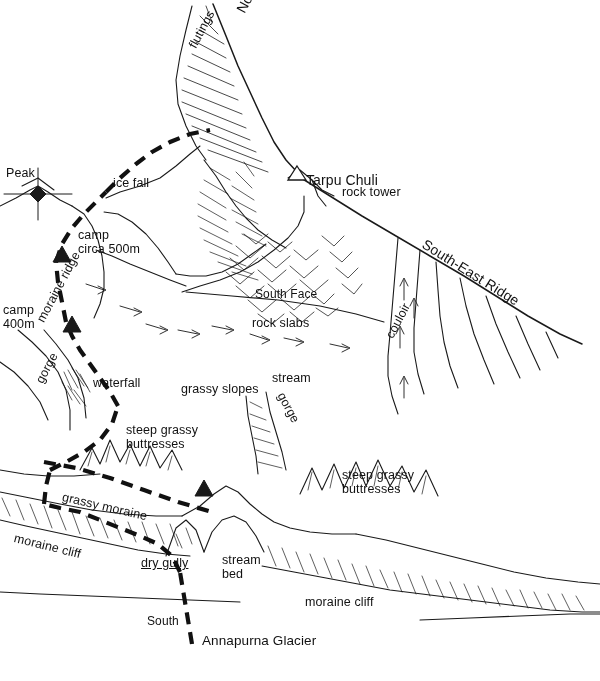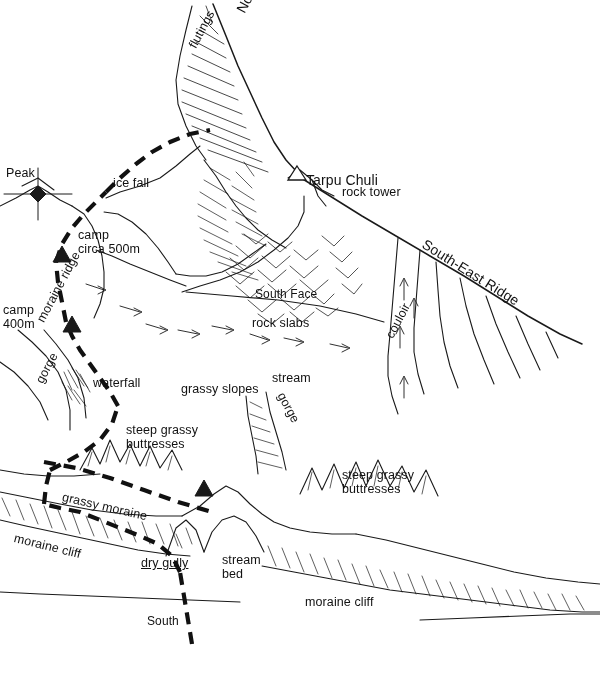--- a/index.html
+++ b/index.html
@@ -314,14 +314,15 @@
 buttresses</div>
   <div class="lbl" style="left:342px; top:468px;">steep grassy
 buttresses</div>
   <div class="lbl rot" style="left:64px; top:490px; transform:rotate(13deg);">grassy moraine</div>
   <div class="lbl rot" style="left:16px; top:531px; transform:rotate(14deg);">moraine cliff</div>
   <div class="lbl" style="left:141px; top:556px;text-decoration:underline;">dry gully</div>
   <div class="lbl" style="left:222px; top:553px;">stream
 bed</div>
   <div class="lbl" style="left:305px; top:595px;">moraine cliff</div>
   <div class="lbl" style="left:147px; top:615px; font-size:12px;">South</div>
+  <div class="lbl" style="left:202px; top:633px; font-size:13.5px;">Annapurna Glacier</div>
 
 </div>
 
 </body></html>

